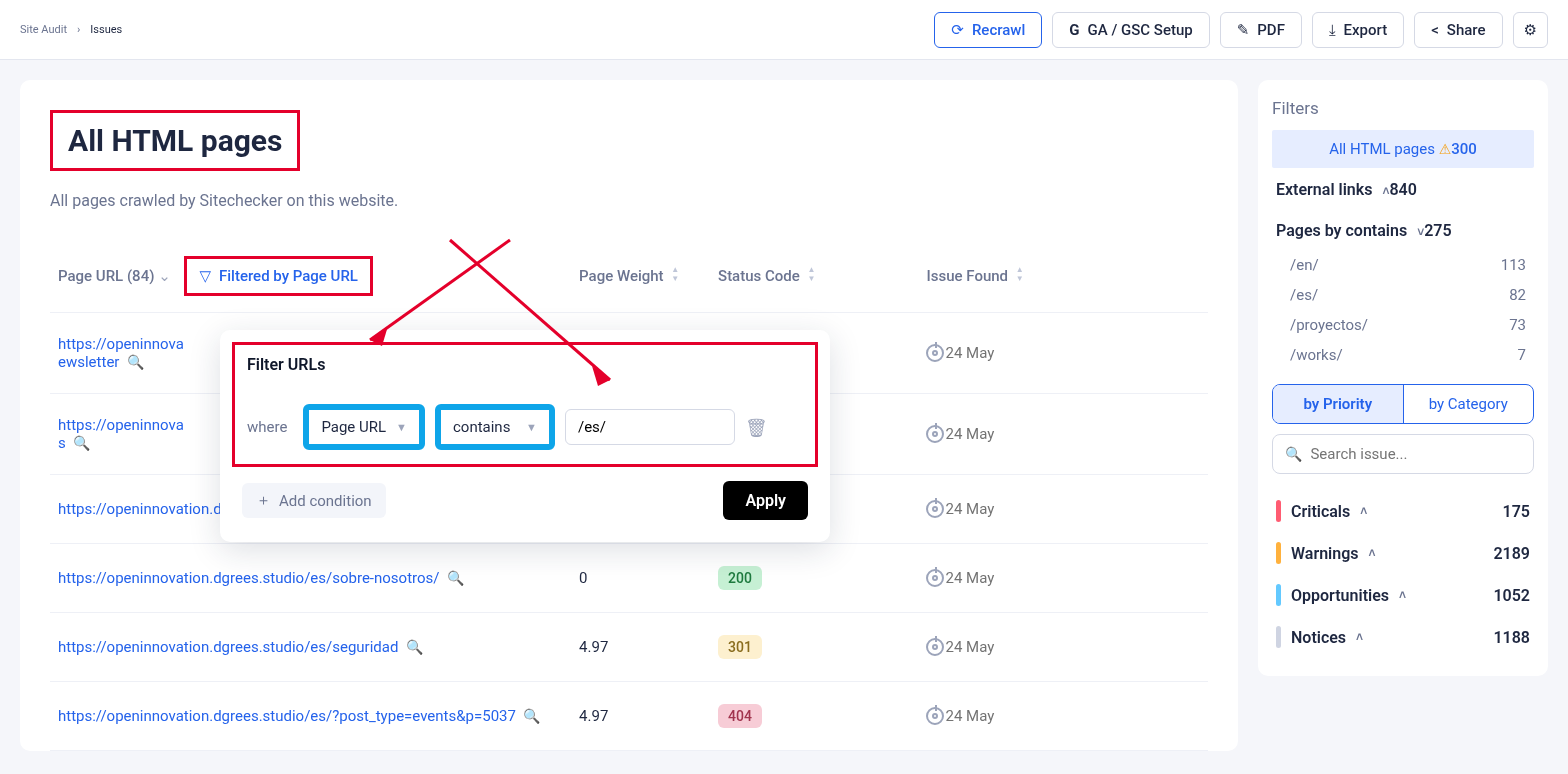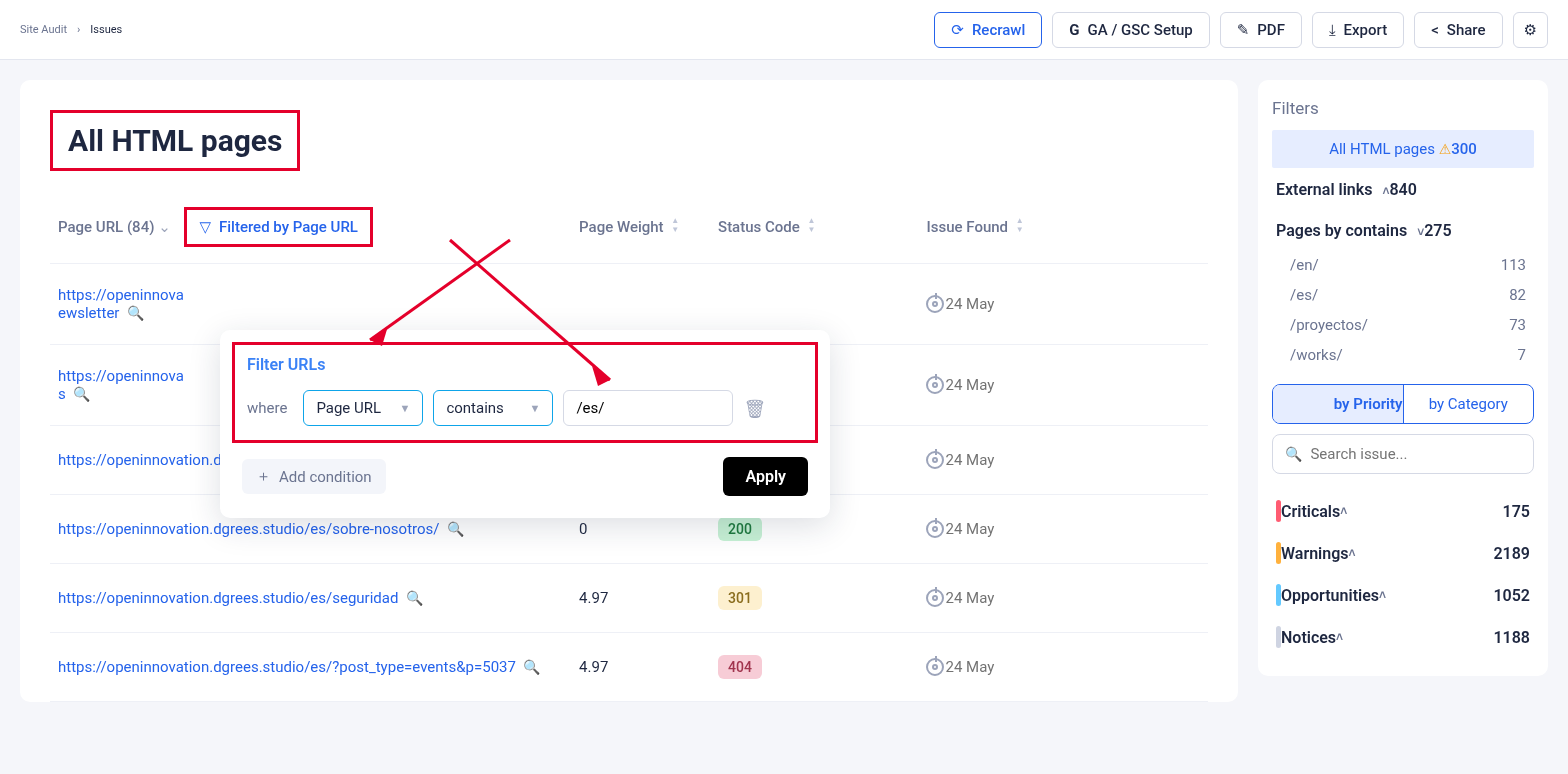--- a/index.html
+++ b/index.html
@@ -29,47 +29,47 @@
 .sort-icon { display:inline-block; width:12px; height:14px; position:relative; color:#bfc6d8; margin-left:4px; }
 .sort-icon::before{content:"▲";font-size:8px;position:absolute;top:-2px;left:0;}
 .sort-icon::after{content:"▼";font-size:8px;position:absolute;bottom:-2px;left:0;}
 .search-icon-sm { color:#2563eb; font-size:14px; margin-left:4px; }
 .bullseye { width:18px; height:18px; border:2px solid #9ca4ba; border-radius:50%; display:inline-flex; align-items:center; justify-content:center; position:relative; }
 .bullseye::after{content:"";width:2px;height:6px;background:#9ca4ba;position:absolute;top:-4px;left:7px;}
 .bullseye span{width:6px;height:6px;border:2px solid #9ca4ba;border-radius:50%;}
 
 .popover { position:absolute; left:200px; top:250px; width:610px; background:#fff; border-radius:10px; box-shadow:0 8px 32px rgba(30,39,64,0.15); padding:22px; z-index:5; }
 .popover .redbox { border:3px solid #e4002b; padding:10px 12px 14px; margin:-10px -10px 8px; }
-.popover .title { font-weight:600; font-size:16px; margin-bottom:16px; color:#3b82f6; }
+.popover .title { font-weight:600; font-size:16px; margin-bottom:30px; color:#0f172a; }
 .popover .row { display:flex; align-items:center; gap:10px; }
 .popover .where { color:#6b7490; font-size:15px; margin-right:6px; }
-.select { display:inline-flex; align-items:center; justify-content:space-between; gap:10px; border:1px solid #0ea5e9; border-radius:6px; padding:8px 12px; font-size:15px; min-width:120px; cursor:pointer; }
+.select { display:inline-flex; align-items:center; justify-content:space-between; gap:10px; border:6px solid #0ea5e9; border-radius:6px; padding:8px 12px; font-size:15px; min-width:120px; cursor:pointer; }
 .select .chev { color:#9ca4ba; font-size:11px; }
 .text-input { border:1px solid #d5d9e5; border-radius:6px; padding:8px 12px; font-size:15px; width:170px; }
 .trash { color:#9ca4ba; font-size:18px; cursor:pointer; }
 .popover .footer { display:flex; justify-content:space-between; align-items:center; margin-top:14px; }
 .add-cond { display:inline-flex; align-items:center; gap:8px; background:#f3f5fa; border-radius:6px; padding:8px 14px; color:#6b7490; cursor:pointer; font-size:15px; }
 .apply { background:#000000; color:#fff; border:none; border-radius:6px; padding:10px 22px; font-size:16px; font-weight:600; cursor:pointer; }
 
 .sidebar { width:290px; background:#fff; border-radius:10px; padding:18px 14px; }
 .side-title { color:#6b7490; font-size:17px; margin-bottom:12px; }
 .side-item { display:flex; justify-content:center; align-items:center; padding:10px 12px; border-radius:2px; font-size:15px; cursor:pointer; }
 .side-item.active { background:#e6edff; color:#2563eb; }
 .side-item .count { color:#2563eb; font-weight:500; }
 .side-sec-header { display:flex; justify-content:flex-start; align-items:center; padding:12px 4px 10px; font-weight:600; font-size:16px; cursor:pointer; }
 .side-sec-header .chev { color:#6b7490; font-size:12px; margin-left:6px; }
 .side-sub { display:flex; justify-content:space-between; padding:6px 8px 6px 18px; font-size:15px; color:#6b7490;gap:21px; }
 .toggle-group { display:flex; border:1px solid #2563eb; border-radius:8px; margin:14px 0 10px; overflow:hidden; }
 .toggle-group .tg { flex:1; text-align:center; padding:10px 0; font-size:15px; color:#2563eb; cursor:pointer; }
-.toggle-group .tg.active { background:#e6edff; font-weight:600;text-align:right; }
+.toggle-group .tg.active { background:#e6edff; font-weight:600; }
 .toggle-group .tg + .tg { border-left:1px solid #2563eb; }
 .search-box { display:flex; align-items:center; gap:8px; border:1px solid #d5d9e5; border-radius:8px; padding:10px 12px; margin-bottom:16px; color:#9ca4ba; }
 .search-box input { border:none; outline:none; flex:1; font-size:15px; }
 .sev-list .sev { display:flex; align-items:center; justify-content:space-between; padding:10px 4px; font-size:16px; font-weight:600; cursor:pointer; }
-.sev .left { display:flex; align-items:center; }
+.sev .left { display:flex; align-items:center; gap:10px; }
 .sev-bar { width:5px; height:22px; border-radius:3px; }
 .sev-bar.crit{background:#ff5c72;} .sev-bar.warn{background:#ffb13d;} .sev-bar.opp{background:#63c9ff;} .sev-bar.not{background:#cfd4e2;}
 .warn-tri { color:#f59e0b; font-size:14px; }
 
 .annotation { position:absolute; pointer-events:none; z-index:6; }
 .arrow1 { top:150px; left:320px; width:260px; }
 .arrow2 { top:150px; left:400px; width:260px; }
 svg.arrow line, svg.arrow path { stroke:#e4002b; stroke-width:3; fill:none; }
 svg.arrow polygon { fill:#e4002b; }
 </style>
@@ -105,20 +105,21 @@
     </button>
     <button class="btn icon-only">
       <span>⚙</span>
     </button>
   </div>
 </div>
 
 <div class="layout">
   <div class="main">
     <h1 class="page-title">All HTML pages</h1>
+    <p class="subtitle">All pages crawled by Sitechecker on this website.</p>
 
     <table class="table">
       <thead>
         <tr>
           <th style="width:45%;">
             <span>Page URL (84)</span>
             <span style="color:#9ca4ba;">⌄</span>
             <span class="filter-btn">
               <span>▽</span>
               <span>Filtered by Page URL</span>

